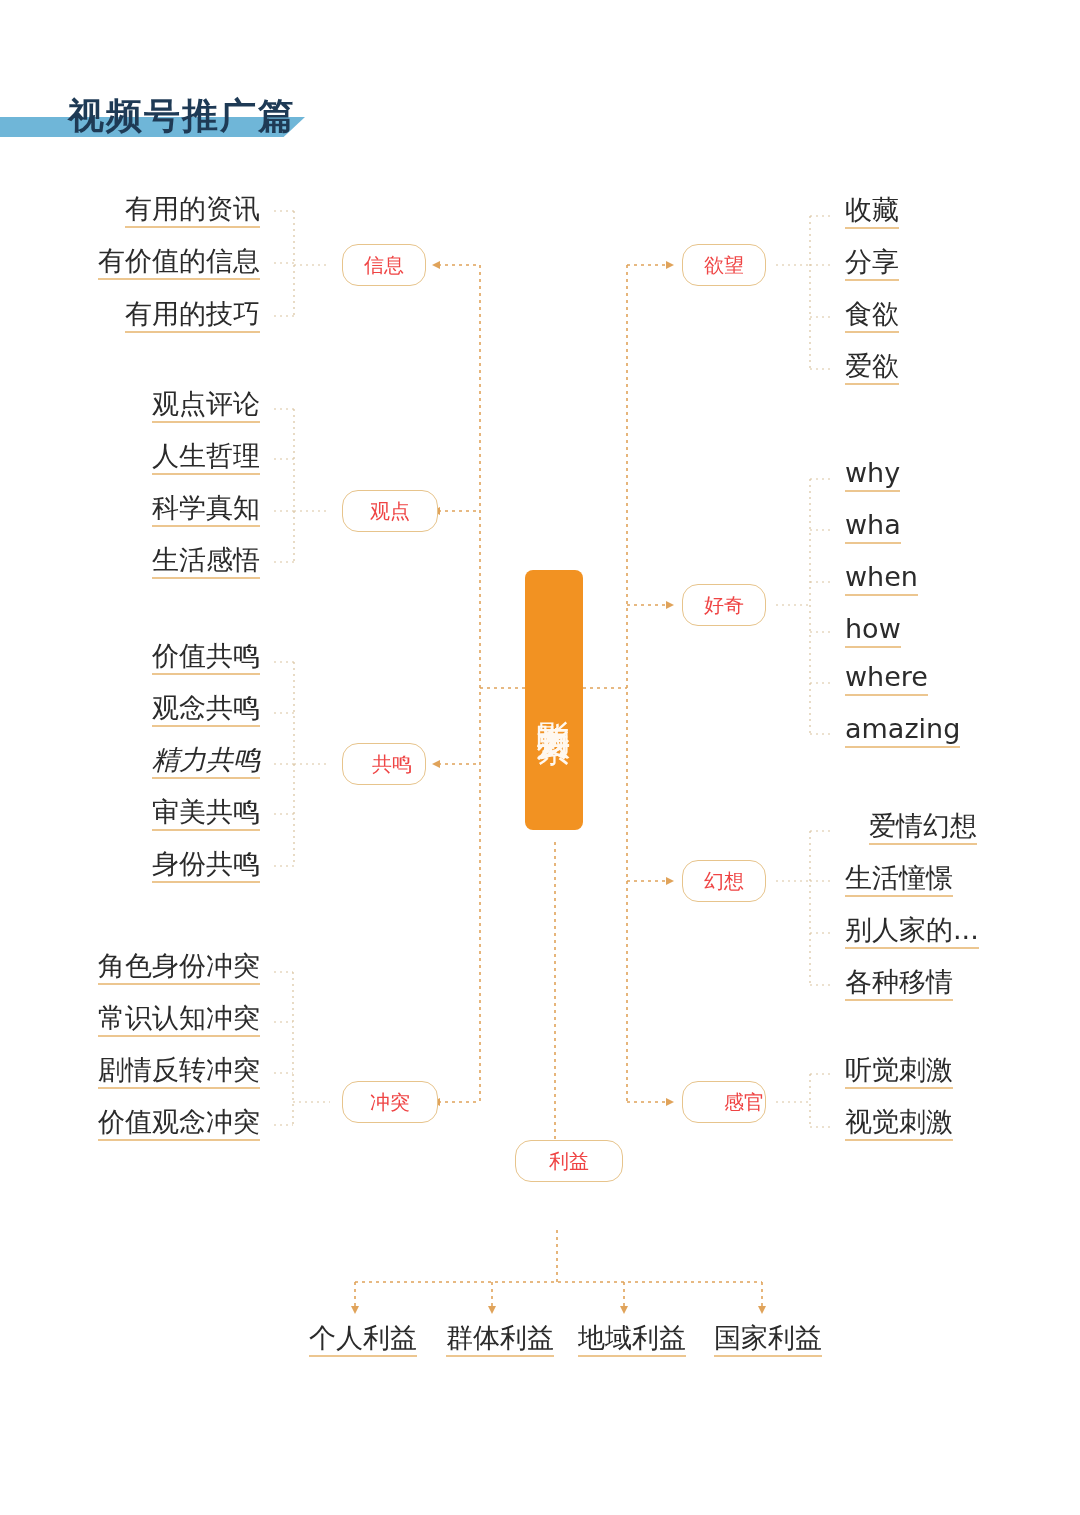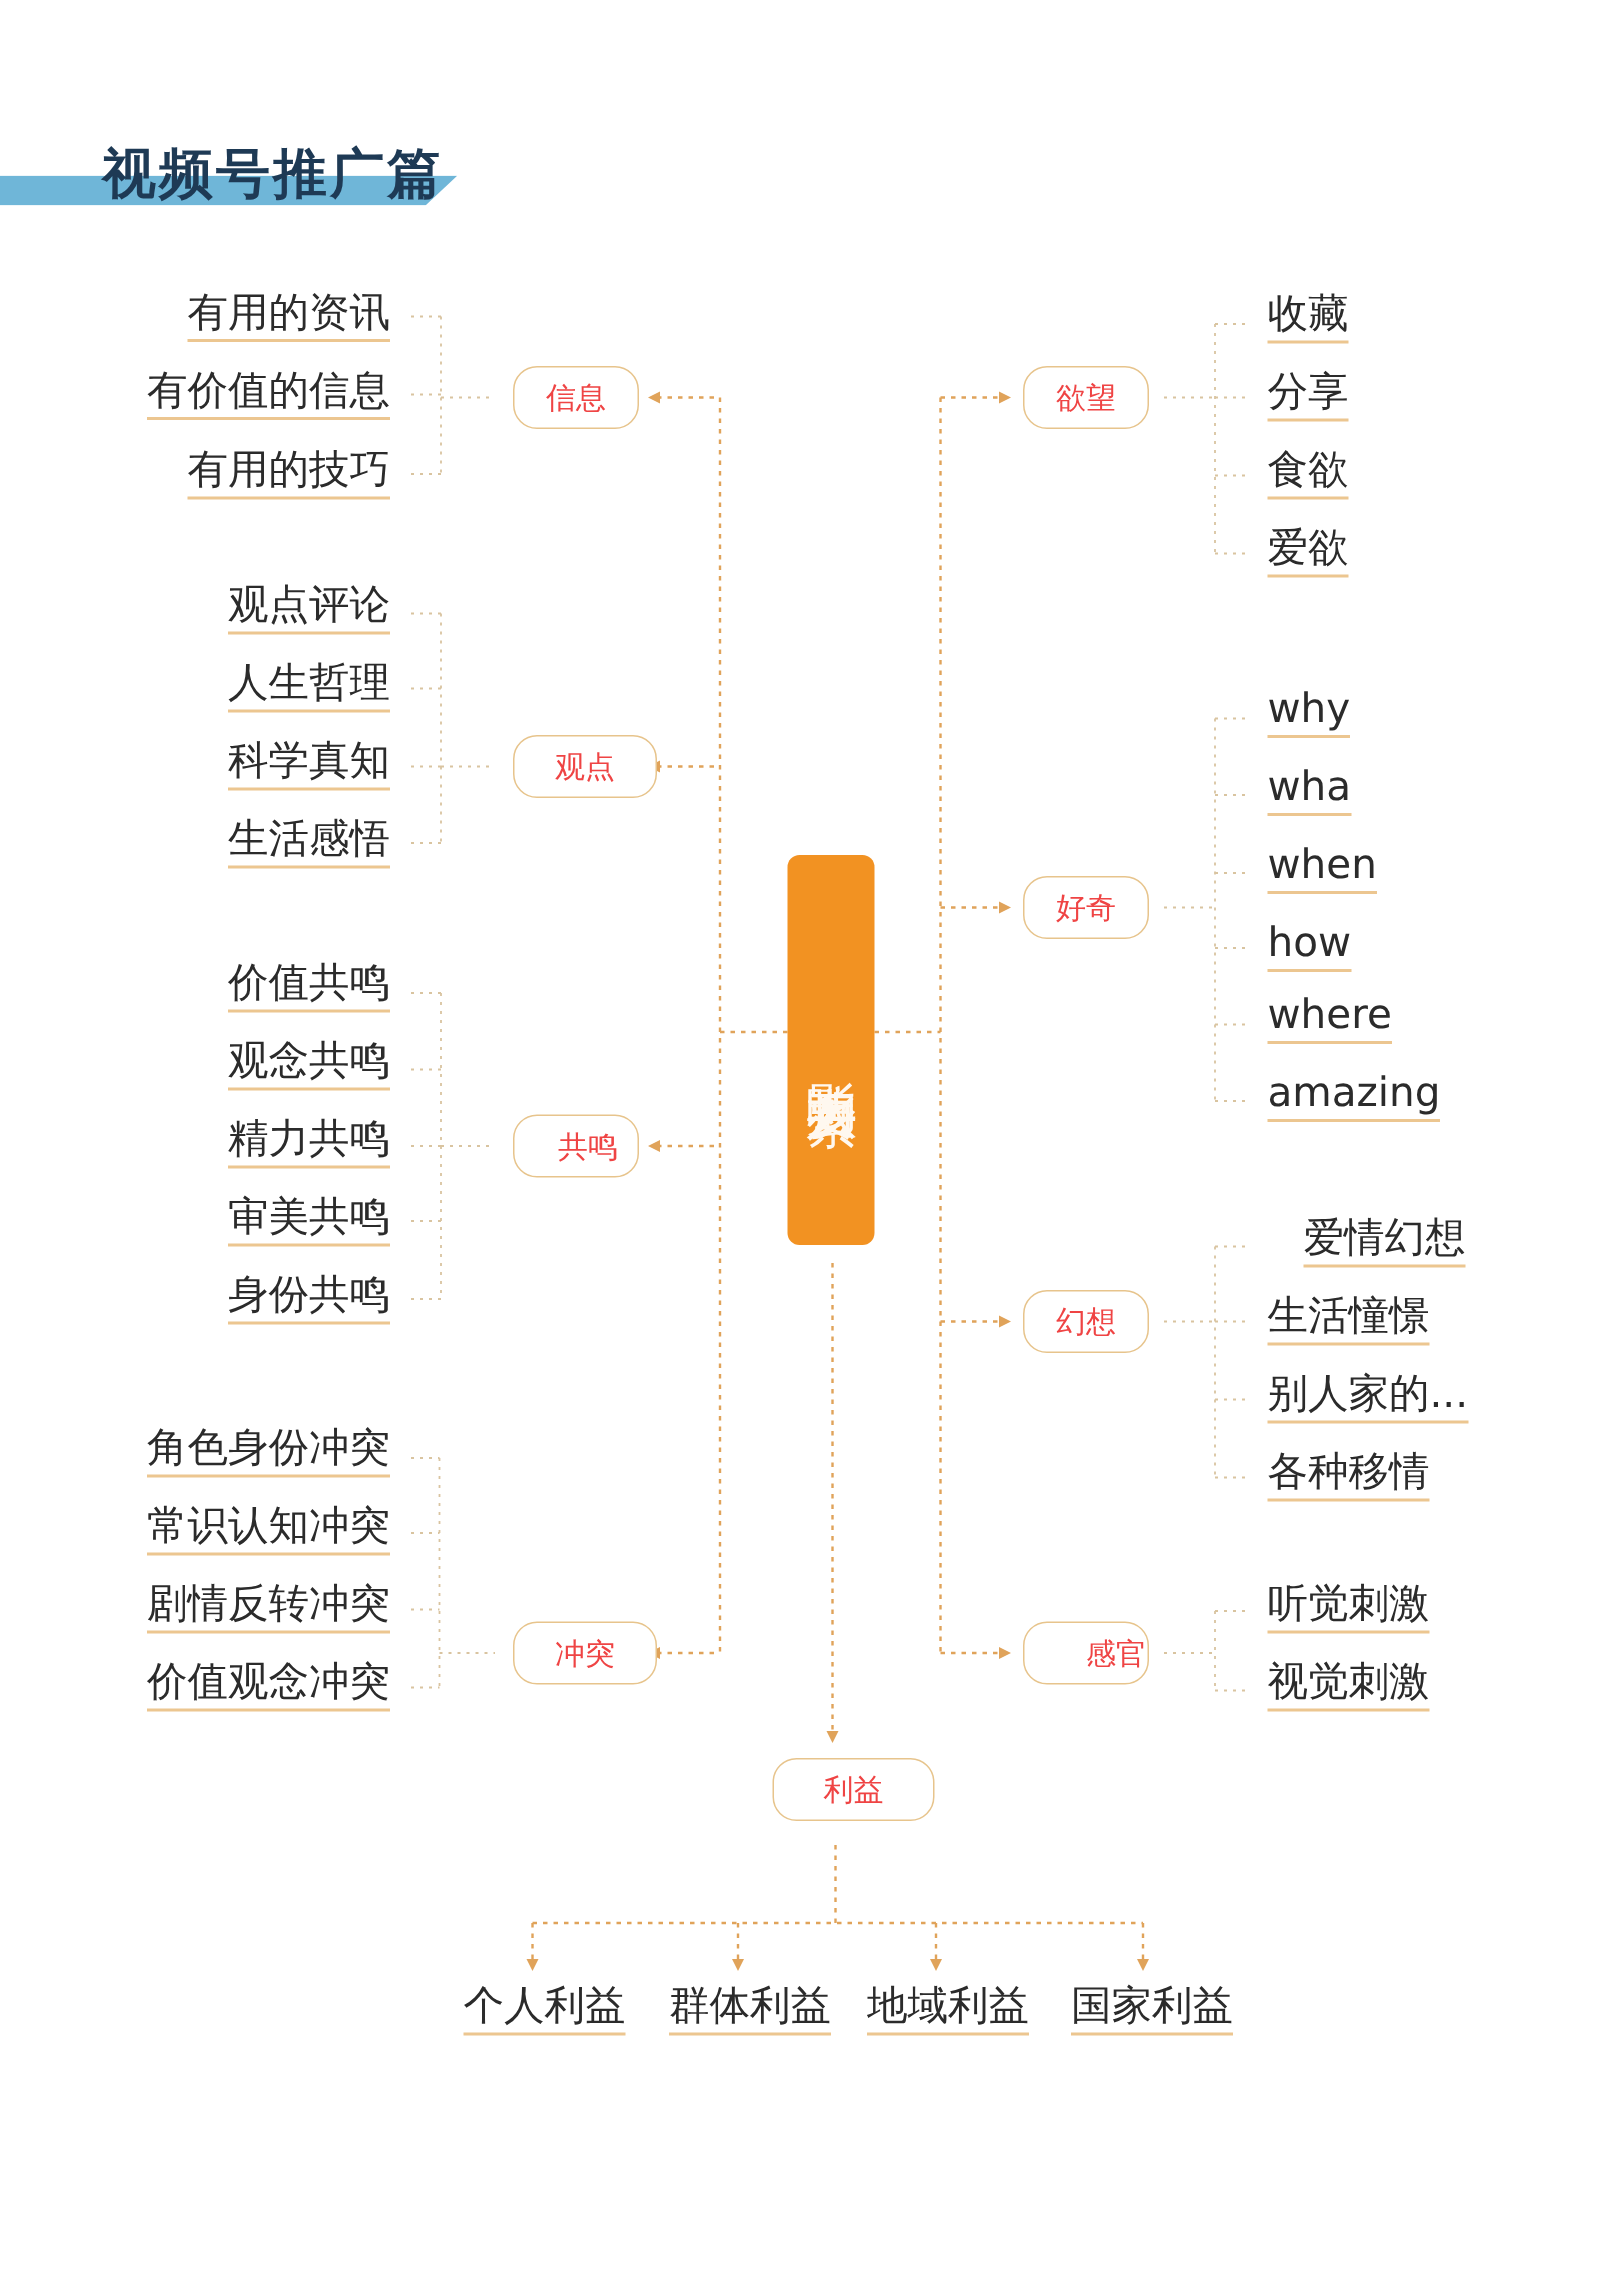--- a/index.html
+++ b/index.html
@@ -134,34 +134,34 @@
 <div class="node" style="left:342px;top:244px;width:84px;">信息</div>
 <div class="node" style="left:342px;top:490px;width:96px;">观点</div>
 <div class="node" style="left:342px;top:743px;width:84px;padding-left:16px;">共鸣</div>
 <div class="node" style="left:342px;top:1081px;width:96px;">冲突</div>
 
 <div class="node" style="left:682px;top:244px;width:84px;">欲望</div>
 <div class="node" style="left:682px;top:584px;width:84px;">好奇</div>
 <div class="node" style="left:682px;top:860px;width:84px;">幻想</div>
 <div class="node" style="left:682px;top:1081px;width:84px;padding-left:40px;">感官</div>
 
-<div class="node" style="left:515px;top:1172px;width:108px;">利益</div>
+<div class="node" style="left:515px;top:1140px;width:108px;">利益</div>
 
 <div class="leaf" style="right:820px;top:196px;">有用的资讯</div>
 <div class="leaf" style="right:820px;top:248px;">有价值的信息</div>
 <div class="leaf" style="right:820px;top:301px;">有用的技巧</div>
 
 <div class="leaf" style="right:820px;top:391px;">观点评论</div>
 <div class="leaf" style="right:820px;top:443px;">人生哲理</div>
 <div class="leaf" style="right:820px;top:495px;">科学真知</div>
 <div class="leaf" style="right:820px;top:547px;">生活感悟</div>
 
 <div class="leaf" style="right:820px;top:643px;">价值共鸣</div>
 <div class="leaf" style="right:820px;top:695px;">观念共鸣</div>
-<div class="leaf" style="right:820px;top:747px;">精力共鸣</div>
+<div class="leaf" style="right:820px;top:747px;font-style:italic;">精力共鸣</div>
 <div class="leaf" style="right:820px;top:799px;">审美共鸣</div>
 <div class="leaf" style="right:820px;top:851px;">身份共鸣</div>
 
 <div class="leaf" style="right:820px;top:953px;">角色身份冲突</div>
 <div class="leaf" style="right:820px;top:1005px;">常识认知冲突</div>
 <div class="leaf" style="right:820px;top:1057px;">剧情反转冲突</div>
 <div class="leaf" style="right:820px;top:1109px;">价值观念冲突</div>
 
 <div class="leaf" style="left:845px;top:197px;">收藏</div>
 <div class="leaf" style="left:845px;top:249px;">分享</div>

